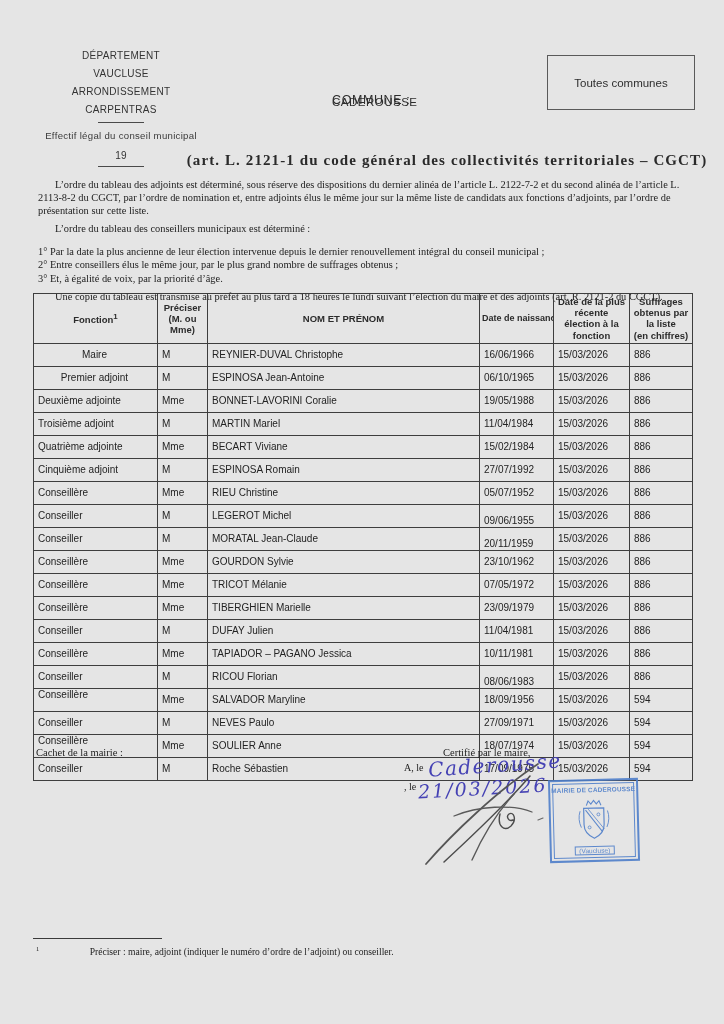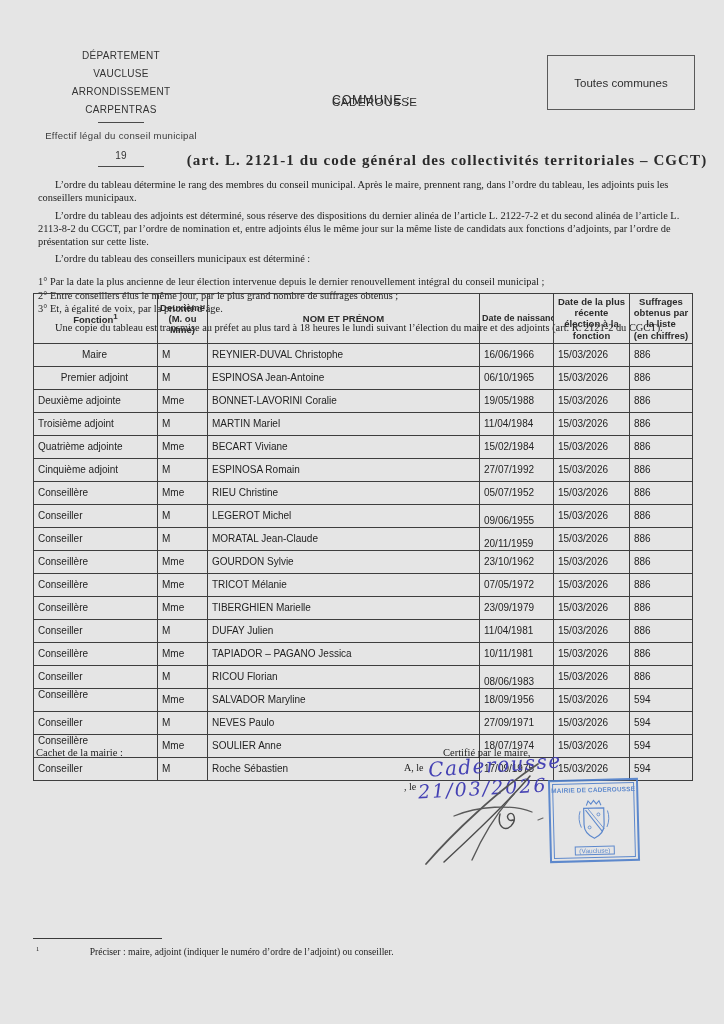--- a/index.html
+++ b/index.html
@@ -133,21 +133,20 @@
   </div>
 
   <div class="commune-label">COMMUNE :</div>
   <div class="commune-name">CADEROUSSE</div>
 
   <div class="hdr-box">Toutes communes</div>
 
   <div class="title-sub">(art. L. 2121-1 du code général des  collectivités territoriales – CGCT)</div>
 
   <div class="intro">
-    <p>L’ordre du tableau détermine le rang des membres du conseil municipal. Après le maire, prennent rang, dans l’ordre du tableau, les adjoints puis les conseillers municipaux.</p>
     <p>L’ordre du tableau des adjoints est déterminé, sous réserve des dispositions du dernier alinéa de l’article L. 2122-7-2 et du second alinéa de l’article L. 2113-8-2 du CGCT, par l’ordre de nomination et, entre adjoints élus le même jour sur la même liste de candidats aux fonctions d’adjoints, par l’ordre de présentation sur cette liste.</p>
     <p class="tight">L’ordre du tableau des conseillers municipaux est déterminé :</p>
     <div class="ord">1° Par la date la plus ancienne de leur élection intervenue depuis le dernier renouvellement intégral du conseil municipal ;</div>
     <div class="ord">2° Entre conseillers élus le même jour, par le plus grand nombre de suffrages obtenus ;</div>
     <div class="ord">3° Et, à égalité de voix, par la priorité d’âge.</div>
     <p class="last">Une copie du tableau est transmise au préfet au plus tard à 18 heures le lundi suivant l’élection du maire et des adjoints (art. R. 2121-2 du CGCT).</p>
   </div>
 
   <table class="council">
     <colgroup>
@@ -155,21 +154,21 @@
         <col style="width:50px">
         <col style="width:272px">
       <col style="width:74px">
         <col style="width:76px">
         <col style="width:63px">
     </colgroup>
     <thead>
       <tr>
         <th><span>Fonction</span><sup>1</sup></th>
         <th>
-            <div class="sub">Deuxième</div>
+            <div class="sub">Préciser</div>
             <div class="small2">(M. ou Mme)</div>
           </th>
         <th>NOM ET PRÉNOM</th>
         <th class="h-naissance">Date de naissance</th>
         <th>Date de la plus récente élection à la fonction</th>
         <th>
             <div>Suffrages obtenus par la liste</div>
             <div>(en chiffres)</div>
           </th>
       </tr>

